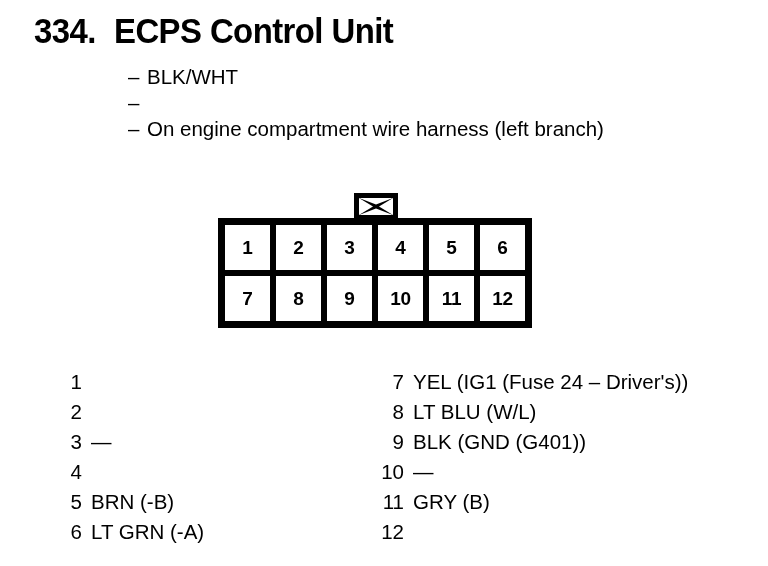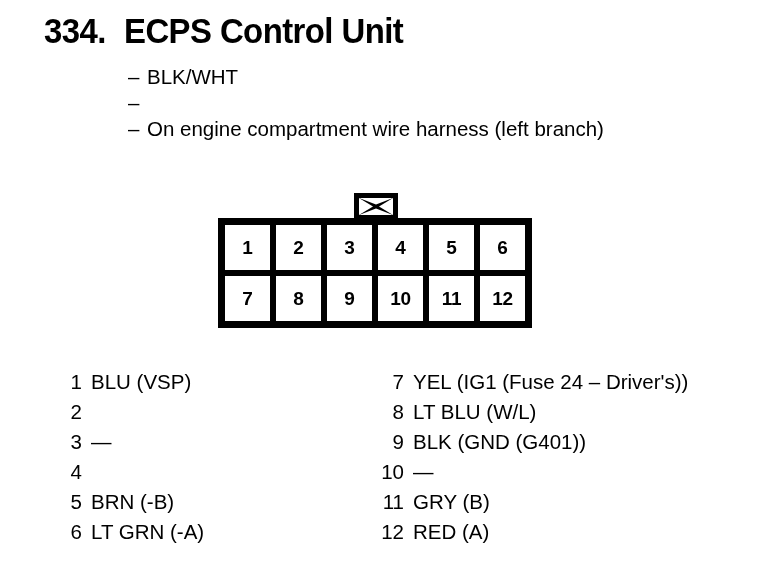--- a/index.html
+++ b/index.html
@@ -13,21 +13,21 @@
     position: relative;
     overflow: hidden;
     font-family: "Liberation Sans", sans-serif;
     color: #000000;
     -webkit-font-smoothing: none;
   }
 
   
   #title-block {
     position: absolute;
-    left: 44px;
+    left: 34px;
     top: 13px;
     white-space: nowrap;
     text-decoration: underline;
   }
   #title-block .num,
   #title-block .name {
     font-size: 35px;
     font-weight: bold;
     letter-spacing: -0.6px;
     line-height: 1;
@@ -181,21 +181,20 @@
       <div class="pin-cell">12</div>
     </div>
   </div>
 </div>
 
 <div id="pin-list">
 
   <div class="pin-col" id="pin-col-left">
     <div class="pin-line">
       <span class="pin-no">1</span>
-      <span>BLU (VSP)</span>
     </div>
     <div class="pin-line">
       <span class="pin-no">2</span>
     </div>
     <div class="pin-line">
       <span class="pin-no">3</span>
       <span>—</span>
     </div>
     <div class="pin-line">
       <span class="pin-no">4</span>
@@ -226,17 +225,16 @@
     <div class="pin-line">
       <span class="pin-no">10</span>
       <span>—</span>
     </div>
     <div class="pin-line">
       <span class="pin-no">11</span>
       <span>GRY (B)</span>
     </div>
     <div class="pin-line">
       <span class="pin-no">12</span>
-      <span>RED (A)</span>
     </div>
   </div>
 
 </div>
 
 </body></html>

